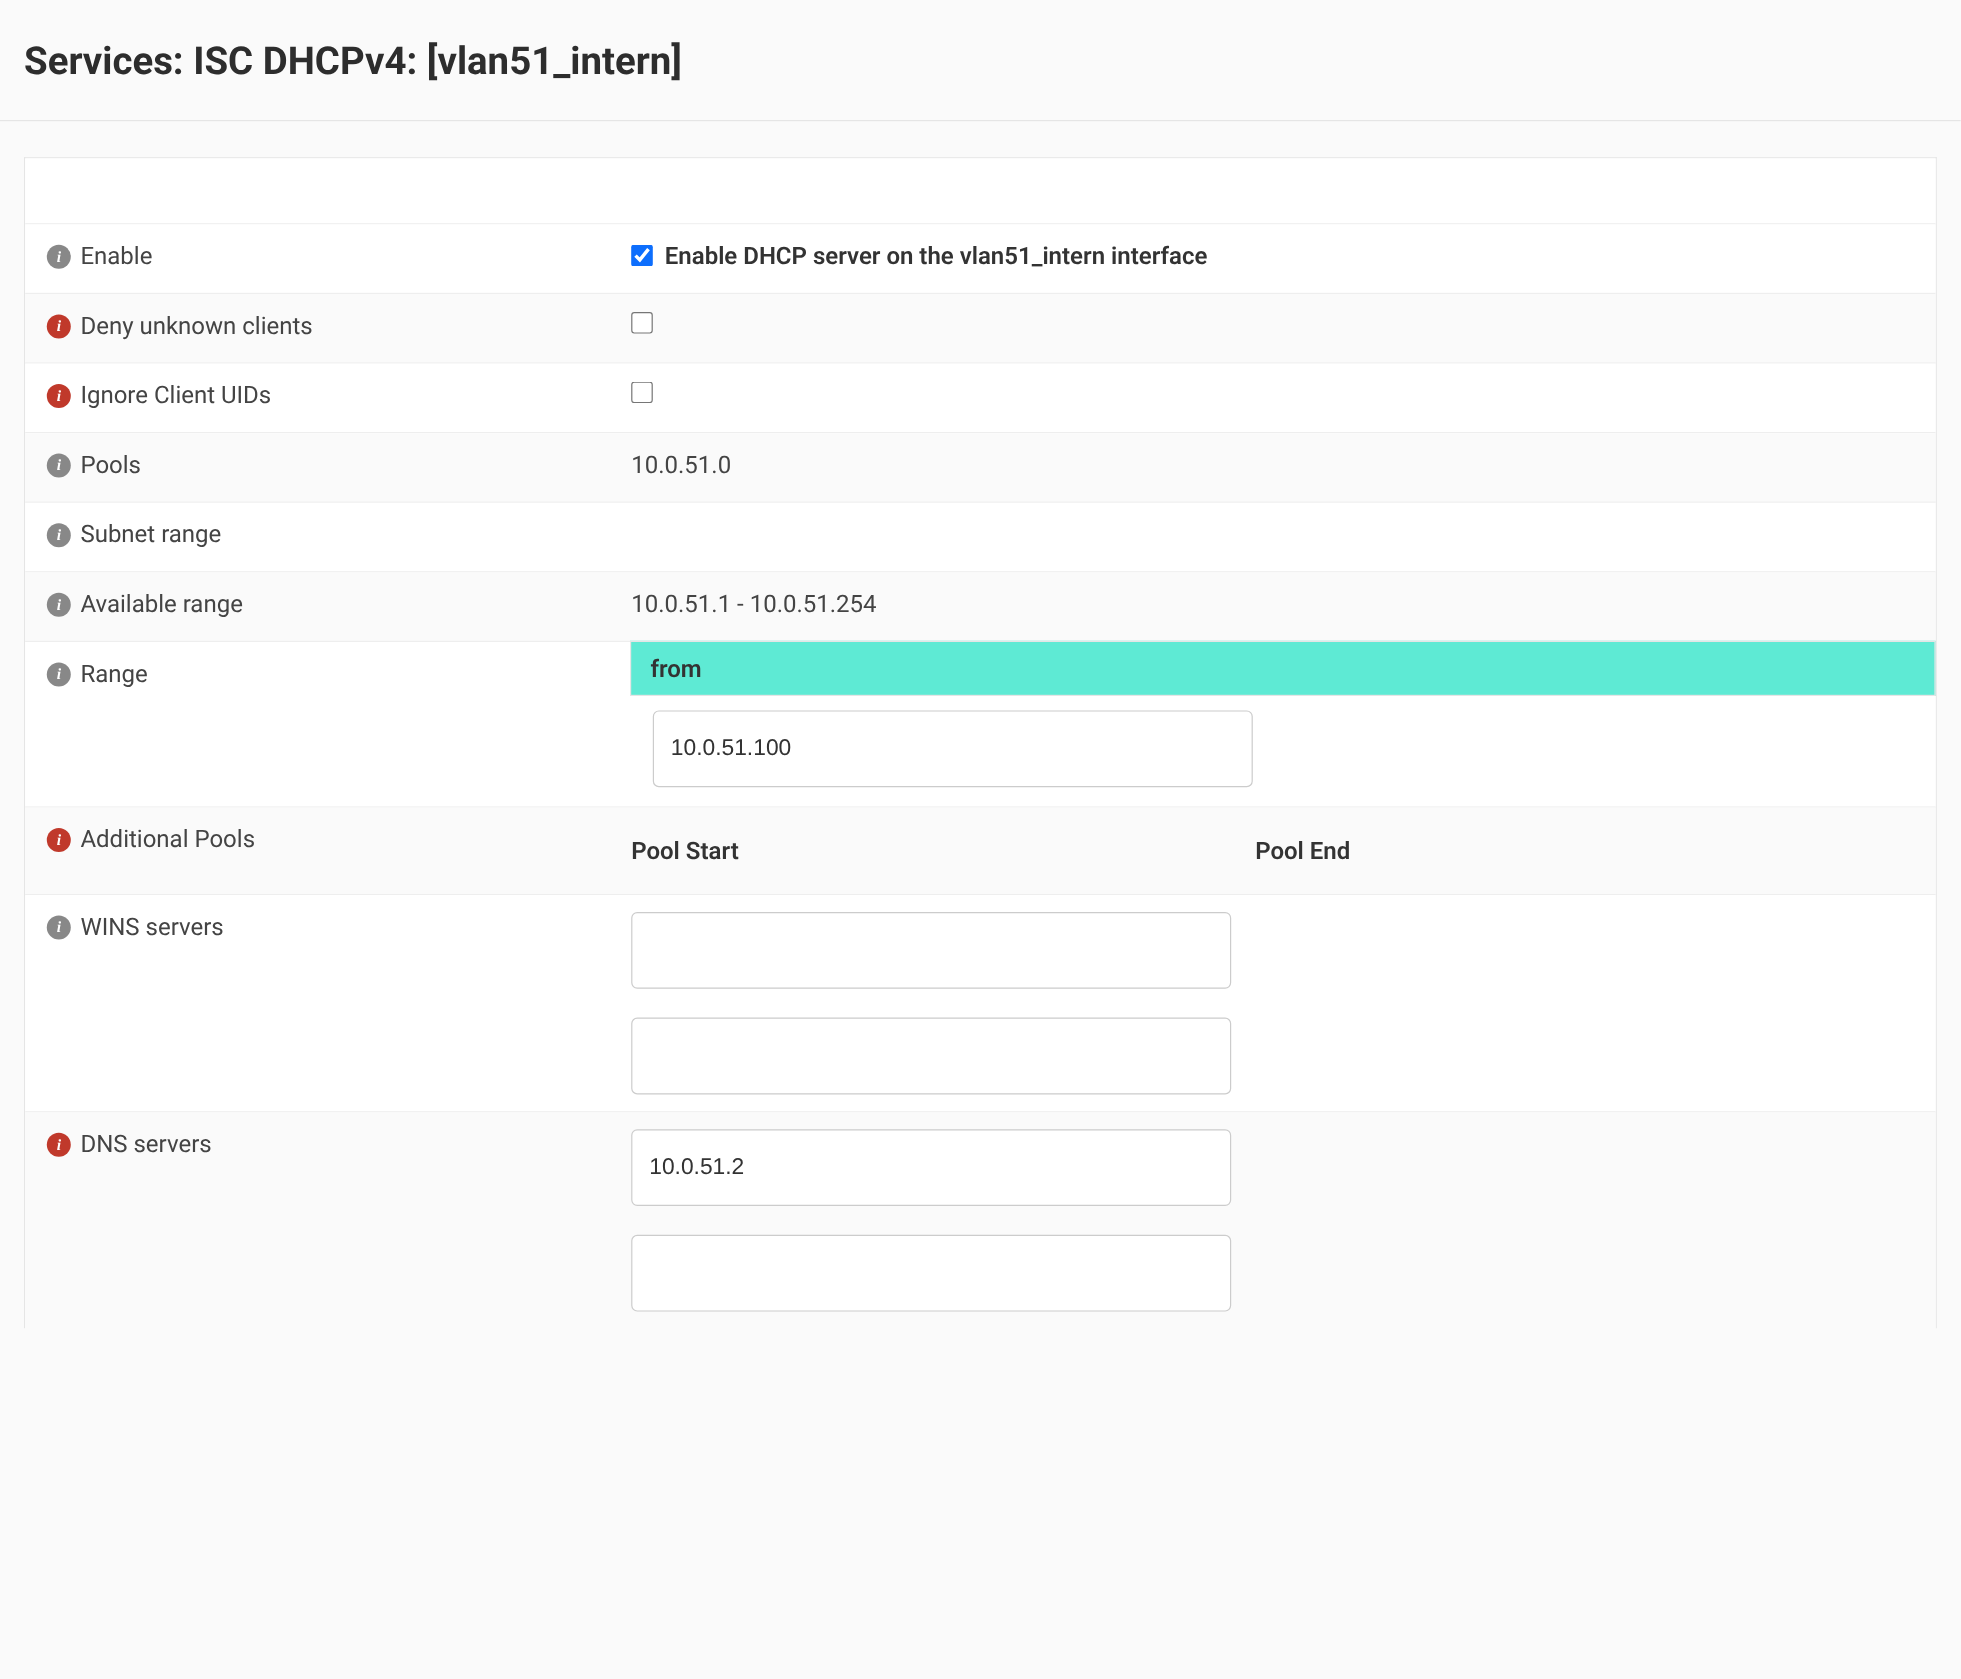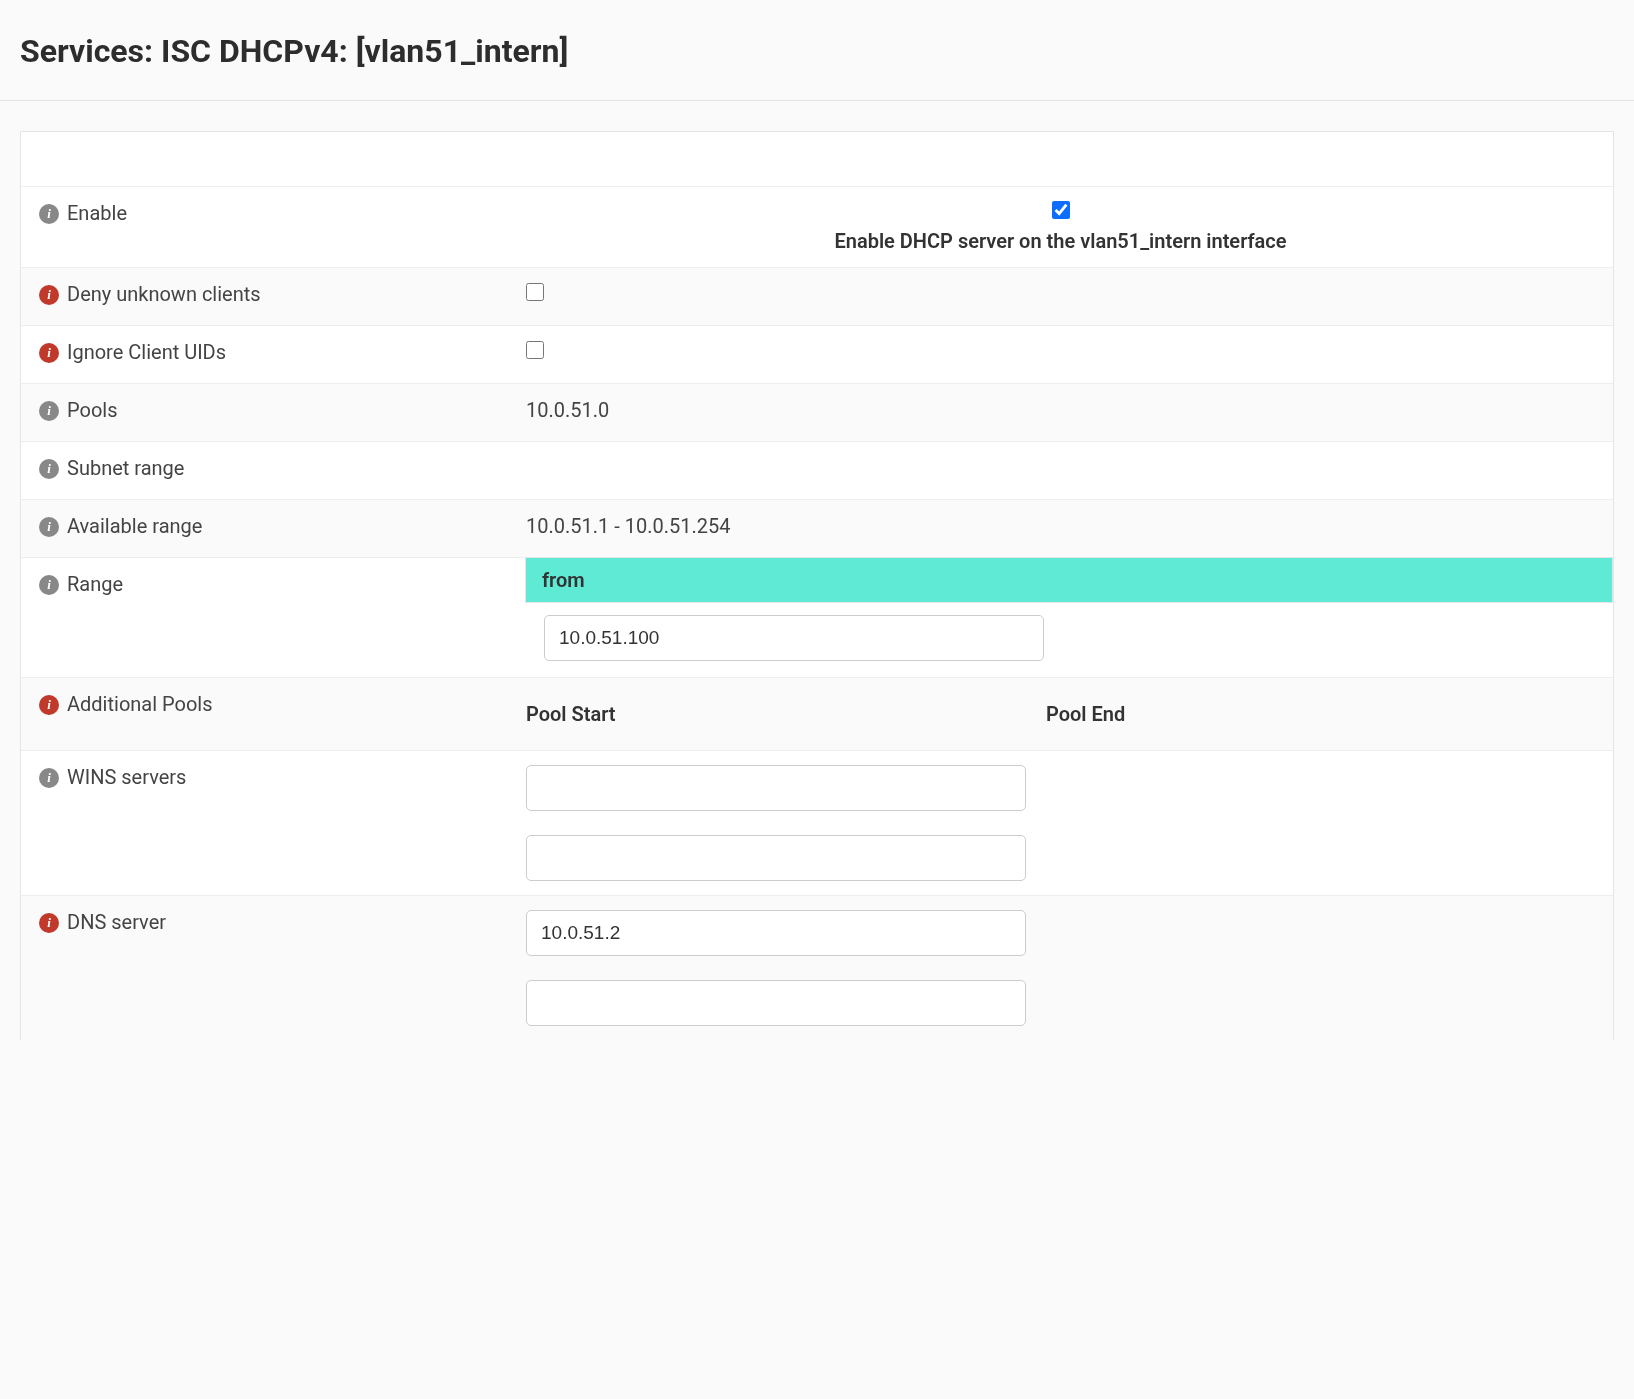--- a/index.html
+++ b/index.html
@@ -70,21 +70,20 @@
     color: #fff;
     flex-shrink: 0;
     margin-top: 3px;
   }
   .info-gray { background: #888; }
   .info-red { background: #c0392b; }
   .checkbox-wrap {
     display: flex;
     align-items: center;
     gap: 10px;
-    flex-direction: column;
   }
   input[type="checkbox"] {
     width: 18px;
     height: 18px;
     accent-color: #0d6efd;
     cursor: pointer;
   }
   .cb-label {
     font-weight: 600;
     color: #333;
@@ -100,21 +99,21 @@
     margin-left: -1px;
     margin-right: -1px;
     margin-top: -1px;
   }
   .range-block .sub-header {
     margin-bottom: 12px;
   }
   .text-input {
     width: 500px;
     max-width: 100%;
-    height: 46px;
+    height: 64px;
     border: 1px solid #ccc;
     border-radius: 5px;
     padding: 0 14px;
     font-size: 19px;
     color: #333;
     background: #fff;
   }
   .pool-header {
     display: flex;
     font-weight: 600;
@@ -232,21 +231,21 @@
       <div class="stack">
         <input class="text-input" type="text" value="" style="">
         <input class="text-input" type="text" value="" style="">
       </div>
     </div>
   </div>
 
   <div class="form-row" style="border-bottom:none;">
     <div class="label-cell">
       <span class="info-icon info-red">i</span>
-      <span>DNS server</span>
+      <span>DNS servers</span>
     </div>
     <div class="value-cell">
       <div class="stack">
         <input class="text-input" type="text" value="10.0.51.2" style="">
         <input class="text-input" type="text" value="" style="">
       </div>
     </div>
   </div>
 
 </div>

